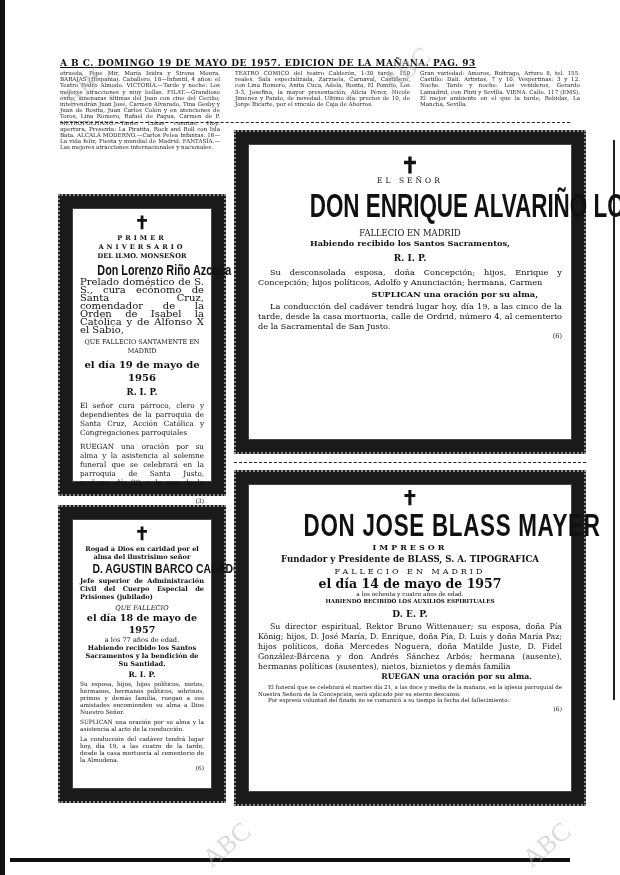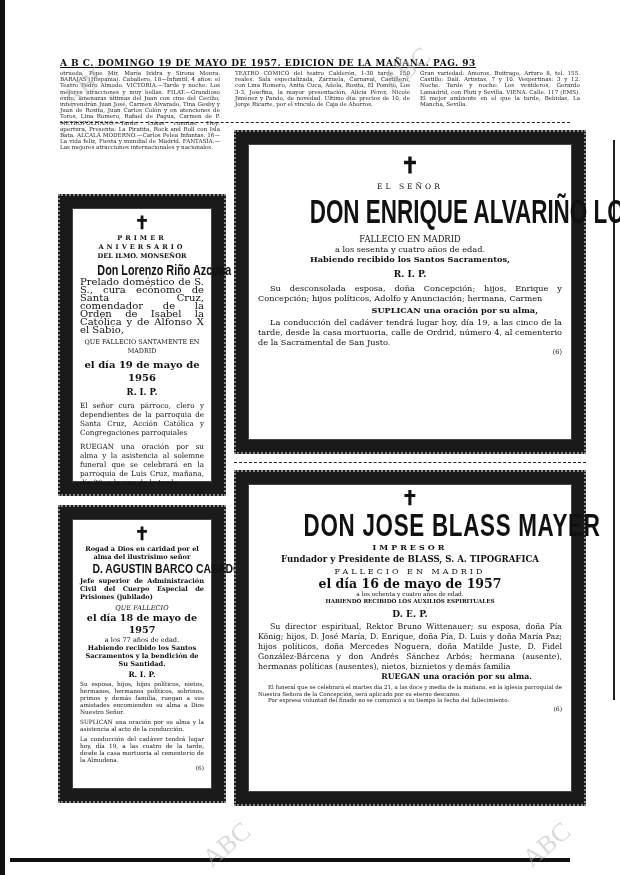--- a/index.html
+++ b/index.html
@@ -44,21 +44,21 @@
   <div class="inner" style="font-size:7.2px;line-height:9px;">
     <div class="cross">✝</div>
     <p class="b spaced" style="margin-top:2px;font-size:6.6px;">PRIMER ANIVERSARIO</p>
     <p class="b" style="font-size:6.6px;">DEL ILMO. MONSEÑOR</p>
     <span class="cond" style="font-size:15px;line-height:17px;">Don Lorenzo Riño Azcona</span>
     <p class="just" style="font-size:10px;line-height:8px;">Prelado doméstico de S. S., cura ecónomo de Santa Cruz, comendador de la Orden de Isabel la Católica y de Alfonso X el Sabio,</p>
     <p style="margin-top:4px;font-size:6.4px;">QUE FALLECIO SANTAMENTE EN MADRID</p>
     <p class="b" style="font-size:10px;line-height:13px;margin-top:2px;">el día 19 de mayo de 1956</p>
     <p class="b" style="font-size:8.5px;margin-top:4px;">R. I. P.</p>
     <p class="just" style="margin-top:4px;">El señor cura párroco, clero y dependientes de la parroquia de Santa Cruz, Acción Católica y Congregaciones parroquiales</p>
-    <p class="just" style="margin-top:5px;">RUEGAN una oración por su alma y la asistencia al solemne funeral que se celebrará en la parroquia de Luis Cruz, mañana, día 20, a la una de la tarde.</p>
+    <p class="just" style="margin-top:5px;">RUEGAN una oración por su alma y la asistencia al solemne funeral que se celebrará en la parroquia de Santa Justo, mañana, día 20, a la una de la tarde.</p>
     <p style="text-align:right;font-size:6px;">(3)</p>
   </div>
 </div>
 
 <div class="abs frame" style="left:58px;top:505px;width:168px;height:298px;">
   <div class="inner" style="font-size:6.6px;line-height:8px;">
     <div class="cross">✝</div>
     <p class="b" style="margin-top:2px;">Rogad a Dios en caridad por el alma del ilustrísimo señor</p>
     <span class="cond" style="font-size:13px;line-height:16px;transform:scaleX(0.8);">D. AGUSTIN BARCO CASADO</span>
     <p class="b just">Jefe superior de Administración Civil del Cuerpo Especial de Prisiones (jubilado)</p>
@@ -70,42 +70,41 @@
     <p class="just" style="font-size:5.8px;line-height:7px;margin-top:2px;">Su esposa, hijos, hijos políticos, nietos, hermanos, hermanos políticos, sobrinos, primos y demás familia, ruegan a sus amistades encomienden su alma a Dios Nuestro Señor.</p>
     <p class="just" style="font-size:5.8px;line-height:7px;margin-top:3px;">SUPLICAN una oración por su alma y la asistencia al acto de la conducción.</p>
     <p class="just" style="font-size:5.8px;line-height:7px;margin-top:3px;">La conducción del cadáver tendrá lugar hoy, día 19, a las cuatro de la tarde, desde la casa mortuoria al cementerio de la Almudena.</p>
     <p style="text-align:right;font-size:5.8px;">(6)</p>
   </div>
 </div>
 
 <div class="abs frame" style="left:234px;top:130px;width:352px;height:324px;">
   <div class="inner" style="font-size:8.2px;line-height:10px;padding:6px 10px;">
     <div class="cross" style="font-size:22px;line-height:22px;margin-top:4px;">✝</div>
-    <p class="spaced" style="margin-top:6px;font-size:7.5px;">EL SEÑOR</p>
+    <p class="spaced" style="font-size:7.5px;">EL SEÑOR</p>
     <span class="cond" style="font-size:34px;line-height:38px;transform:scaleX(0.66);">DON ENRIQUE ALVARIÑO LOPEZ</span>
     <p style="margin-top:4px;font-size:8.4px;">FALLECIO EN MADRID</p>
-    <p>a los sesenta y cuatro años de edad.</p>
     <p class="b">Habiendo recibido los Santos Sacramentos,</p>
     <p class="b" style="font-size:9px;margin-top:5px;">R. I. P.</p>
     <p class="just" style="margin-top:4px;text-indent:12px;">Su desconsolada esposa, doña Concepción; hijos, Enrique y Concepción; hijos políticos, Adolfo y Anunciación; hermana, Carmen</p>
     <p class="b" style="text-align:right;padding-right:24px;margin-top:2px;">SUPLICAN una oración por su alma,</p>
     <p class="just" style="text-indent:12px;margin-top:2px;">La conducción del cadáver tendrá lugar hoy, día 19, a las cinco de la tarde, desde la casa mortuoria, calle de Ordrid, número 4, al cementerio de la Sacramental de San Justo.</p>
     <p style="text-align:right;font-size:6.5px;">(6)</p>
   </div>
 </div>
 <div class="abs rule" style="left:234px;width:352px;top:462px;"></div>
 
 <div class="abs frame" style="left:234px;top:470px;width:352px;height:336px;">
   <div class="inner" style="font-size:7.8px;line-height:10px;padding:4px 10px;">
     <div class="cross" style="font-size:20px;line-height:20px;">✝</div>
     <span class="cond" style="font-size:32px;line-height:34px;transform:scaleX(0.7);letter-spacing:1px;">DON JOSE BLASS MAYER</span>
     <p class="b spaced" style="font-size:8px;">IMPRESOR</p>
     <p class="b" style="font-size:8.6px;margin-top:2px;">Fundador y Presidente de BLASS, S. A. TIPOGRAFICA</p>
     <p class="spaced" style="font-size:8px;margin-top:3px;">FALLECIO EN MADRID</p>
-    <p class="b" style="font-size:12.5px;line-height:14px;">el día 16 de mayo de 1957</p>
+    <p class="b" style="font-size:12.5px;line-height:14px;">el día 14 de mayo de 1957</p>
     <p style="font-size:5.8px;line-height:7px;">a los ochenta y cuatro años de edad.</p>
     <p class="b" style="font-size:5.6px;line-height:7px;">HABIENDO RECIBIDO LOS AUXILIOS ESPIRITUALES</p>
     <p class="b" style="font-size:9px;margin-top:4px;">D. E. P.</p>
     <p class="just" style="text-indent:12px;margin-top:3px;">Su director espiritual, Rektor Bruno Wittenauer; su esposa, doña Pía König; hijos, D. José María, D. Enrique, doña Pía, D. Luis y doña María Paz; hijos políticos, doña Mercedes Noguera, doña Matilde Juste, D. Fidel González-Bárcena y don Andrés Sánchez Arbós; hermana (ausente), hermanas políticas (ausentes), nietos, biznietos y demás familia</p>
     <p class="b" style="text-align:right;padding-right:30px;">RUEGAN una oración por su alma.</p>
     <p class="just" style="font-size:5.5px;line-height:6.5px;text-indent:10px;margin-top:2px;">El funeral que se celebrará el martes día 21, a las doce y media de la mañana, en la iglesia parroquial de Nuestra Señora de la Concepción, será aplicado por su eterno descanso.</p>
     <p class="just" style="font-size:5.5px;line-height:6.5px;text-indent:10px;">Por expresa voluntad del finado no se comunicó a su tiempo la fecha del fallecimiento.</p>
     <p style="text-align:right;font-size:6px;">(6)</p>
   </div>
 </div>

